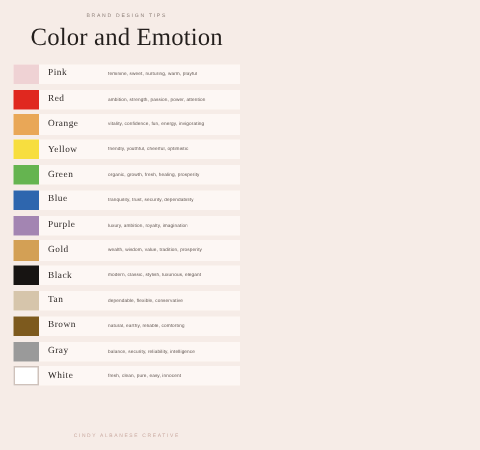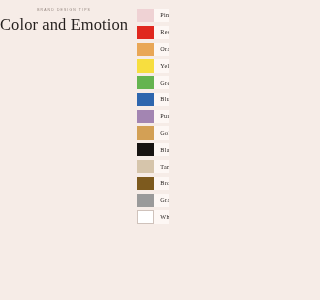--- a/index.html
+++ b/index.html
@@ -14,21 +14,21 @@
     overflow: hidden;
   }
   .page {
     width: 169px;
     height: 300px;
     box-sizing: border-box;
     padding: 0;
     position: relative;
     background: #f6ece7;
     display: flex;
-    flex-direction: row;
+    flex-direction: column;
   }
   .header {
     text-align: center;
     padding-top: 9px;
   }
   .eyebrow {
     font-family: "Liberation Sans", sans-serif;
     font-size: 3.4px;
     letter-spacing: 1.15px;
     color: #8d7f78;

